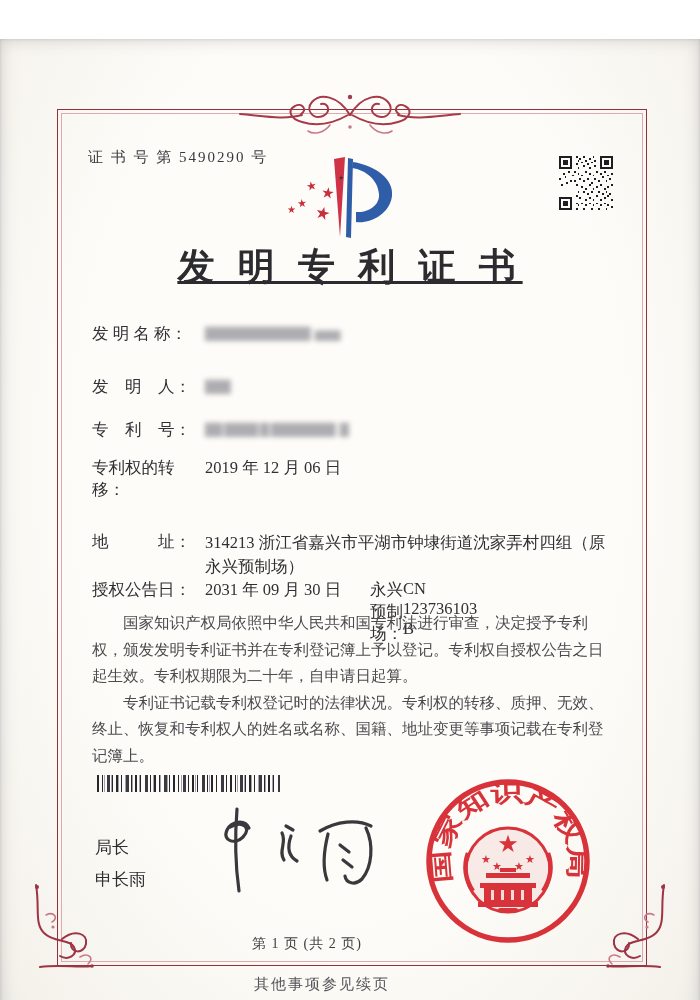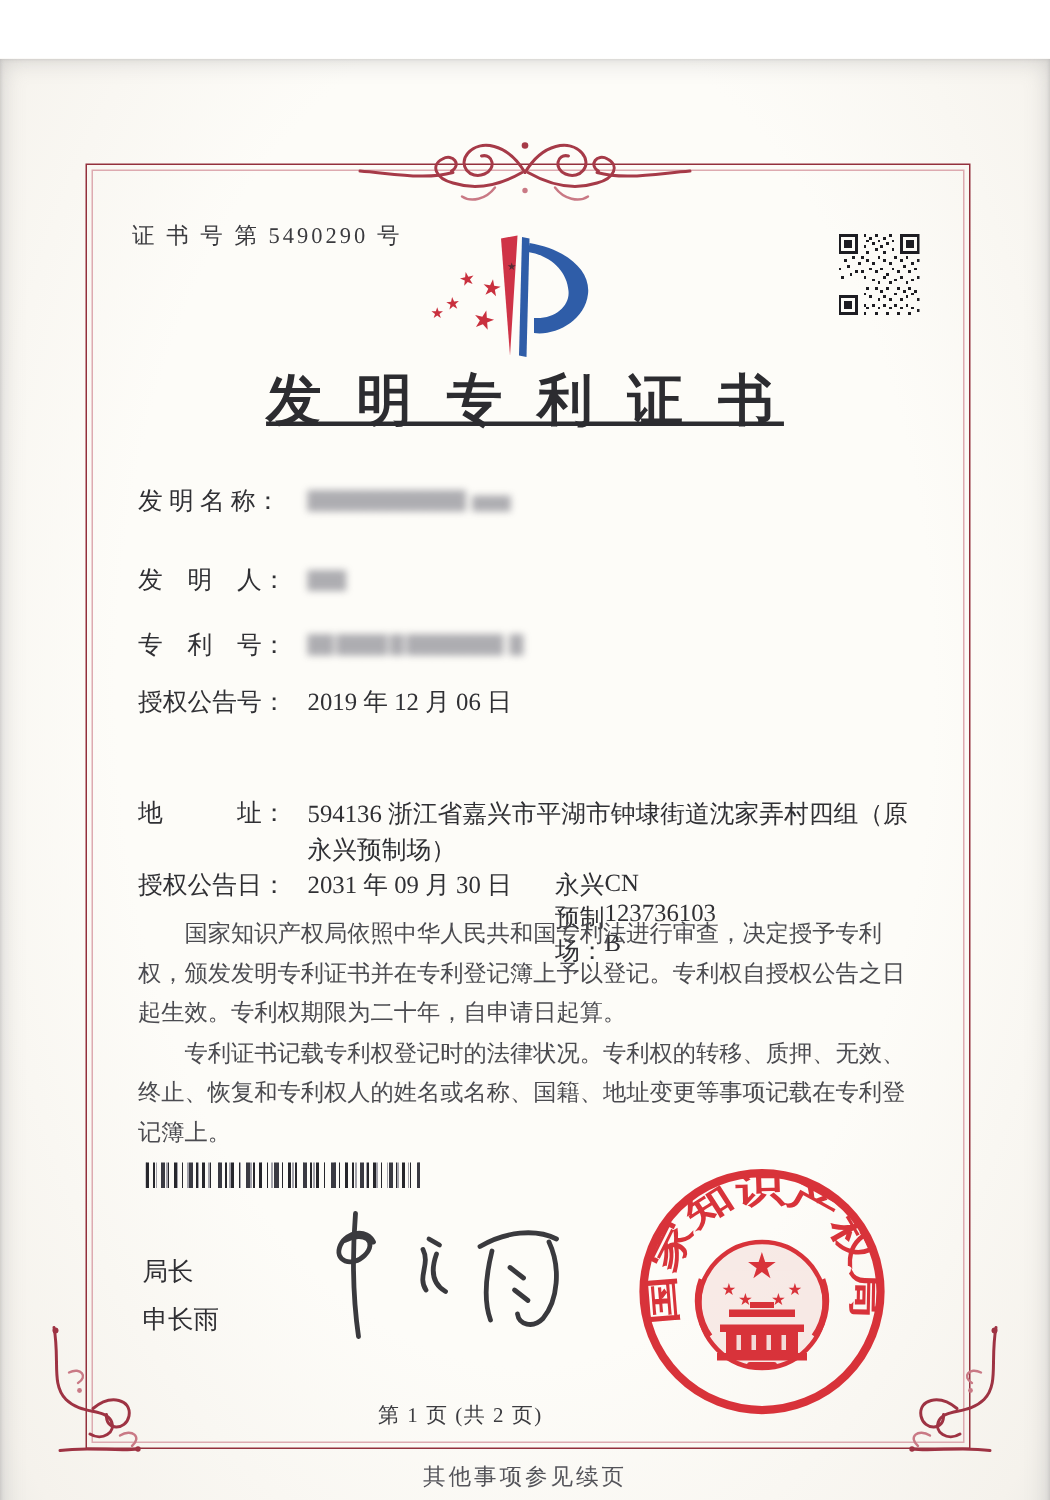--- a/index.html
+++ b/index.html
@@ -37,21 +37,21 @@
     background:
       repeating-linear-gradient(90deg,#26262b 0 2px,transparent 2px 5px,#26262b 5px 6px,transparent 6px 10px,#3a3a42 10px 13px,transparent 13px 15px,#26262b 15px 16px,transparent 16px 19px),
       repeating-linear-gradient(90deg,rgba(75,75,95,.5) 0 1px,transparent 1px 7px);
   }
   .signer { position:absolute; left:95px; top:793px; font-size:17px; line-height:32px; color:#2f2f33; }
   .signature { position:absolute; left:185px; top:760px; }
   .seal { position:absolute; left:420px; top:736px; }
   .page-info { position:absolute; left:0; top:896px; width:614px; text-align:center;
                font-size:14px; letter-spacing:1px; color:#3c3c40; }
   .footer-note { position:absolute; left:0; top:936px; width:644px; text-align:center;
-                 font-size:15px; color:#54545a; letter-spacing:2px;padding-left:28px; }
+                 font-size:15px; color:#54545a; letter-spacing:2px; }
 </style>
 </head>
 <body>
 
 <div class="page">
 
   <div class="frame-outer">
     <div class="frame-inner"></div>
   </div>
 
@@ -130,26 +130,26 @@
   </div>
   <div class="row" style="top:284px">
     <span class="lbl">发 明 名 称：</span>
     <span class="val blurred">████████████▊ ▆▆▆</span>
   </div>
   <div class="row" style="top:380px">
     <span class="lbl">专　利　号：</span>
     <span class="val blurred">██ ████ █ ███████▊ █</span>
   </div>
   <div class="row" style="top:418px">
-    <span class="lbl">授权公告号：</span>
+    <span class="lbl">专利权的转移：</span>
     <span class="val">2019 年 12 月 06 日</span>
   </div>
   <div class="row" style="top:492px">
     <span class="lbl">地　　　址：</span>
-    <span class="val val-wrap">594136 浙江省嘉兴市平湖市钟埭街道沈家弄村四组（原 永兴预制场）</span>
+    <span class="val val-wrap">314213 浙江省嘉兴市平湖市钟埭街道沈家弄村四组（原 永兴预制场）</span>
   </div>
   <div class="row" style="top:540px">
     <span class="lbl">授权公告日：</span>
     <span class="val">2031 年 09 月 30 日</span>
     <span class="sub-pair">
       <span>永兴预制场：</span>
       <span>CN 123736103 B</span>
     </span>
   </div>
 

